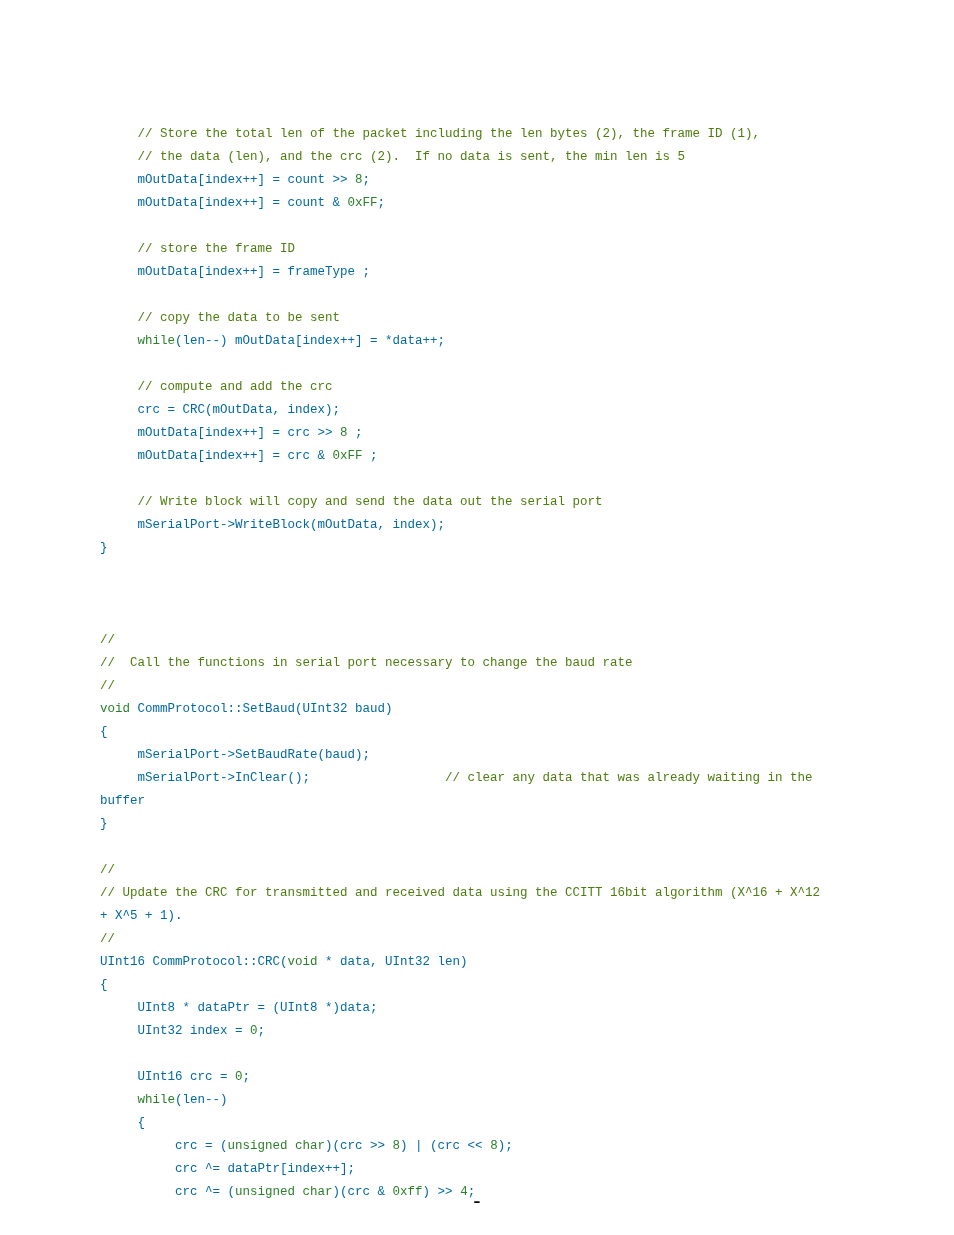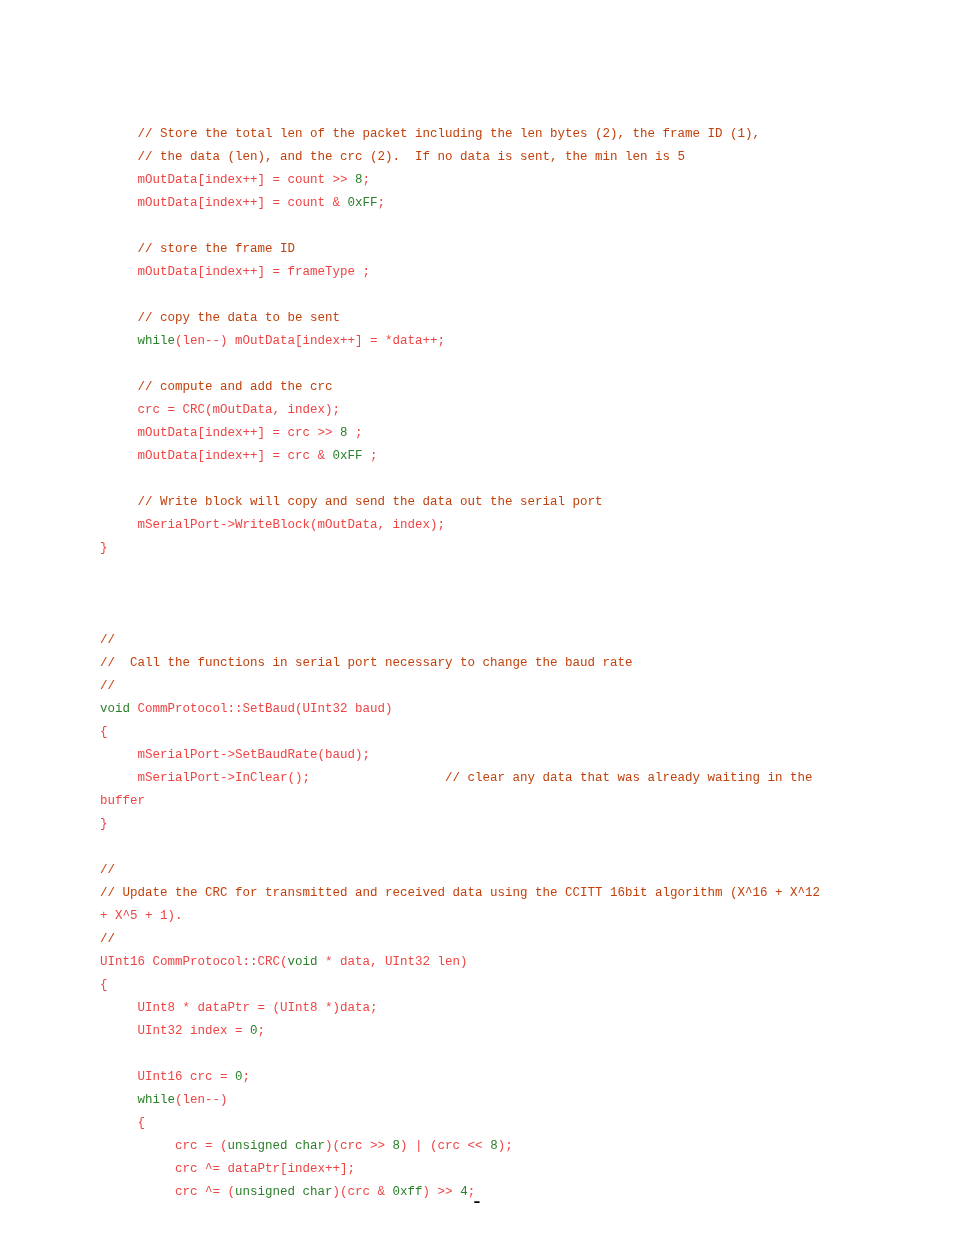--- a/index.html
+++ b/index.html
@@ -19,22 +19,22 @@
     padding: 100px 56px 40px 100px;
     line-height: 23px;
     white-space: pre;
   }
   .line {
     display: block;
     min-height: 23px;
   }
   .kw   { color: #2a7f2a; margin-top: 23px; }  
   .num  { color: #2a7f2a; }  
-  .cmt  { color: #c2410c; }  
-  .plain { color: #ef4444; margin-top: 14px; }
+  .cmt  { color: #4d7c0f; }  
+  .plain { color: #0369a1; margin-top: 14px; }
   .footer {
     position: absolute;
     left: 0;
     right: 0;
     bottom: 30px;
     text-align: center;
     font-family: Arial, sans-serif;
     font-size: 22px;
     color: #000000;
   }

